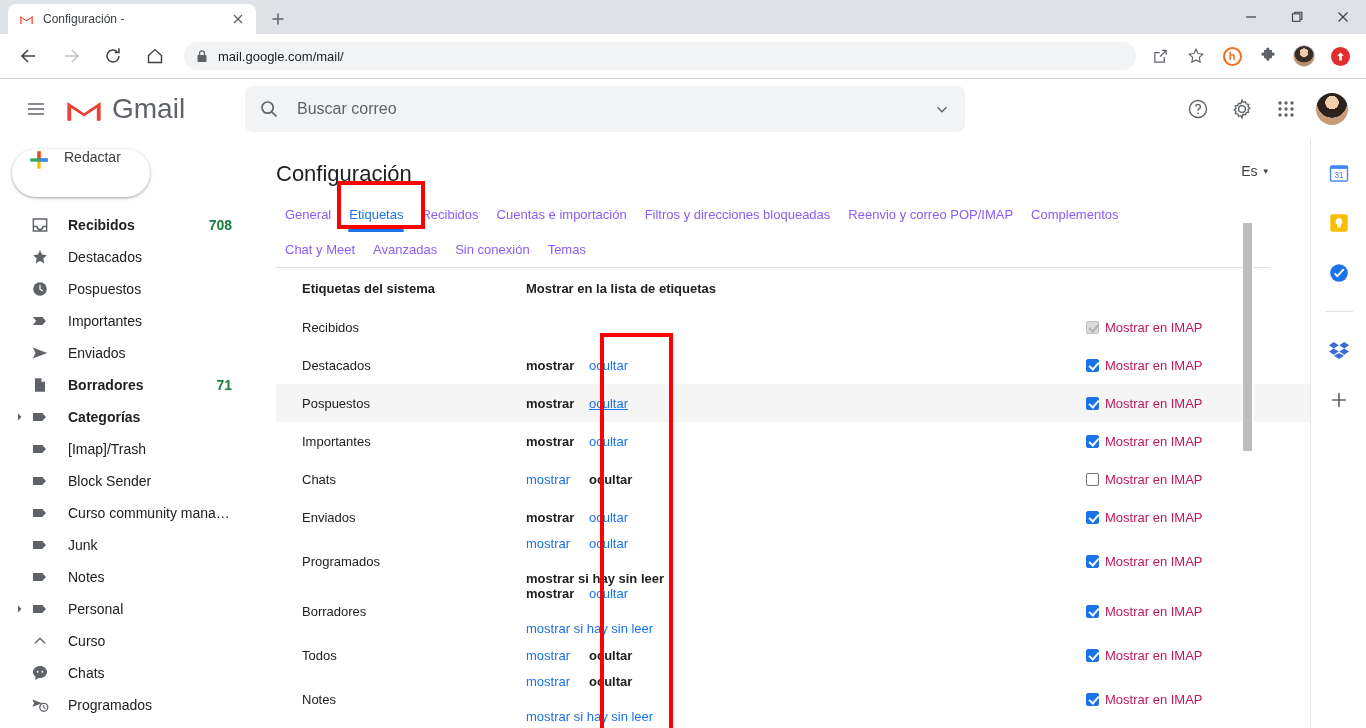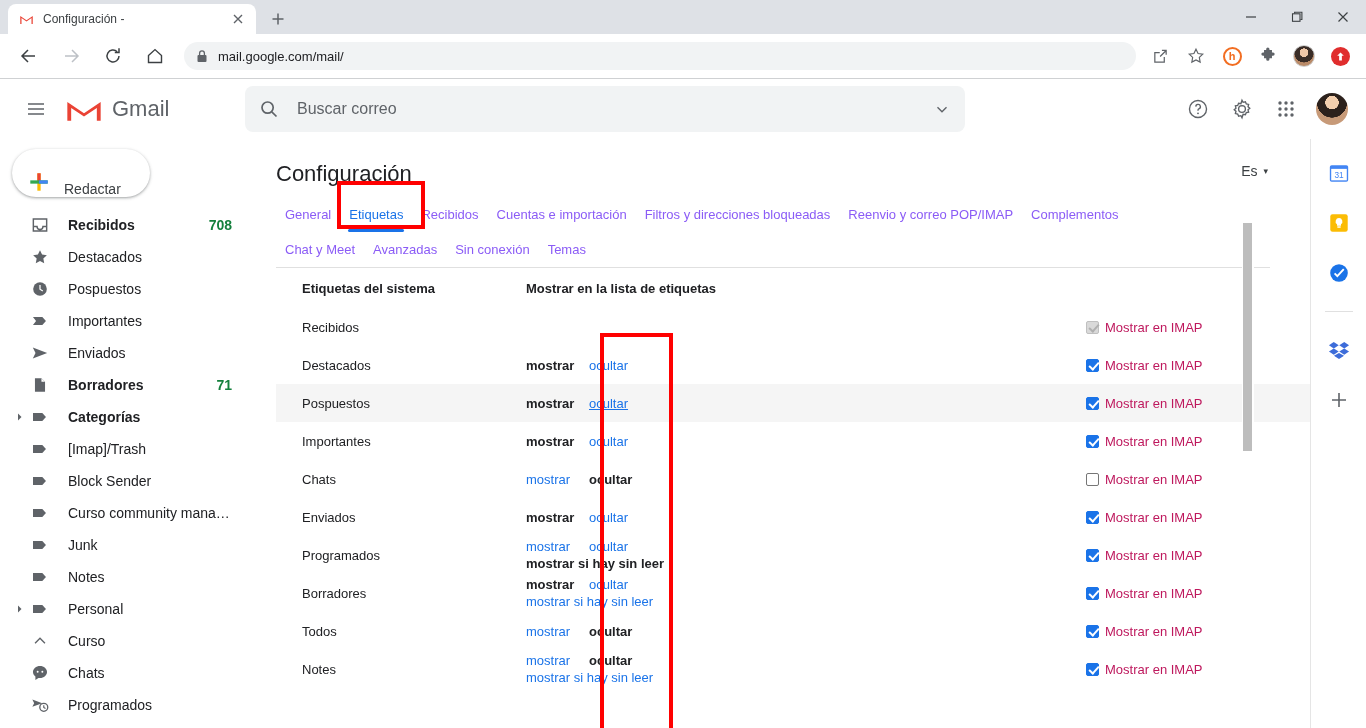--- a/index.html
+++ b/index.html
@@ -86,21 +86,21 @@
   .gmail-header {
     height: 60px; background: #fff; display: flex; align-items: center;
     padding: 0 12px;
   }
   .hamburger {
     width: 48px; height: 48px; display: flex;
     align-items: center; justify-content: center; color: #5f6368;
   }
   .brand { display: flex; align-items: center; margin-left: 4px; width: 175px;}
   .brand-text {
-    font-size: 22px; color: #5f6368; margin-left: 8px;
+    font-size: 28px; color: #5f6368; margin-left: 8px;
     font-family: "Liberation Sans", sans-serif;
   }
   .searchbar {
     width: 720px; height: 46px; background: #f1f3f4; border-radius: 8px;
     display: flex; align-items: center; padding: 0 14px; margin-left: 6px;
   }
   .search-icon { color: #5f6368; display: flex; margin-right: 18px; }
   .search-input {
     flex: 1; border: none; outline: none; background: transparent;
     font-size: 16px; color: #202124; font-family: "Liberation Sans", sans-serif;
@@ -119,21 +119,21 @@
 
   
   .app-body { display: flex; height: 608px; }
 
   
   .sidebar { width: 256px; flex: none; padding-top: 2px; }
   .compose {
     margin: 8px 0 12px 12px; width: 138px; height: 48px;
     border-radius: 24px; background: #fff;
     box-shadow: 0 1px 2px 0 rgba(60,64,67,.30), 0 1px 3px 1px rgba(60,64,67,.15);
-    display: flex; align-items: flex-end; padding-left: 16px;
+    display: flex; align-items: flex-start; padding-left: 16px;
   }
   .compose-label { font-size: 14px; color: #3c4043; margin-left: 14px; }
   .navlist { padding-right: 12px; }
   .navitem {
     height: 32px; display: flex; align-items: center;
     border-radius: 0 16px 16px 0; padding-left: 10px; position: relative;
   }
   .navitem .expander {
     width: 20px; flex: none; display: flex; align-items: center;
     justify-content: center; color: #5f6368;
@@ -187,21 +187,21 @@
   .lbl-row.hl { background: #f5f5f5; }
   .col-name { width: 250px; flex: none; padding-left: 26px; }
   .col-show { width: 560px; flex: none; }
   .col-imap { flex: 1; display: flex; align-items: center; }
   .link { color: #1a73e8; cursor: pointer; }
   .link.sel { color: #202124; font-weight: bold; cursor: default; }
   .link.underline { text-decoration: underline; }
   .showline { display: flex; }
   .showline .s1 { width: 63px; flex: none; }
   .showline .s2 { width: 80px; flex: none; }
-  .showline2 { display: flex; margin-top: 2px; }
+  .showline2 { display: flex; margin-top: 20px; }
   .imap-cb {
     width: 13px; height: 13px; flex: none; margin-right: 6px;
     border: 1px solid #767676; border-radius: 2px; background: #fff;
     position: relative;
   }
   .imap-cb.checked { background: #1a73e8; border-color: #1a73e8; }
   .imap-cb.checked::after {
     content: ""; position: absolute; left: 3.5px; top: 0.5px;
     width: 4px; height: 8px; border: solid #fff;
     border-width: 0 2px 2px 0; transform: rotate(42deg);

